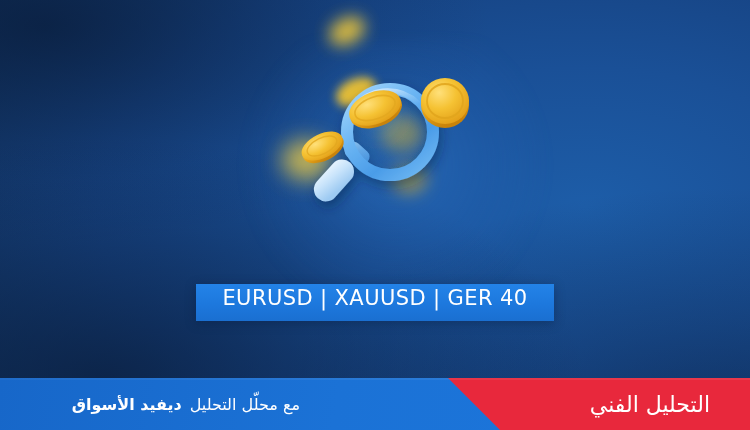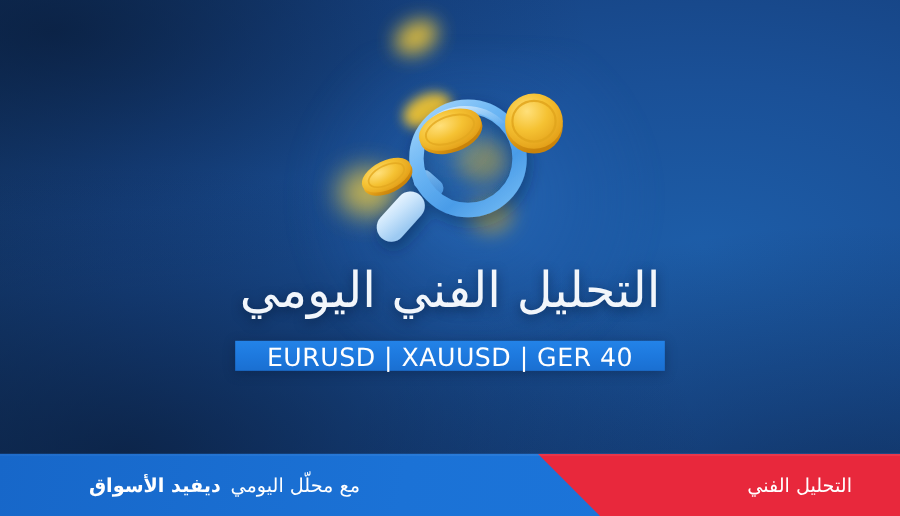--- a/index.html
+++ b/index.html
@@ -72,21 +72,21 @@
     text-align: center;
   }
   .badge {
     display: inline-block;
     background: linear-gradient(180deg, #2383e8 0%, #1d78dd 55%, #1a6fd1 100%);
     color: #ffffff;
     font-family: "DejaVu Sans", sans-serif;
     font-size: 21px;
     font-weight: 400;
     letter-spacing: 0.4px;
-    padding: 4px 26px 0 26px;
+    padding: 4px 26px 12px 26px;
     line-height: 1.0;
     box-shadow: 0 2px 10px rgba(6,24,52,0.35);
   }
 
   
   .footer {
     position: absolute;
     left: 0;
     bottom: 0;
     width: 750px;
@@ -132,21 +132,21 @@
   .footer-right {
     position: absolute;
     right: 40px; top: 0;
     height: 52px;
     display: flex;
     align-items: center;
     direction: rtl;
   }
   .f-right-txt {
     font-family: "DejaVu Sans", sans-serif;
-    font-size: 16px;
+    font-size: 22px;
     font-weight: 400;
     color: #ffffff;
   }
   .footer-topline {
     position: absolute;
     left: 0; top: 0;
     width: 750px; height: 2px;
     background: linear-gradient(90deg, rgba(255,255,255,0.10), rgba(255,255,255,0.22));
     opacity: .35;
   }
@@ -266,33 +266,32 @@
       <g>
         <g transform="rotate(-26 322 146)">
           <ellipse cx="322" cy="149" rx="22" ry="12" fill="url(#gGoldRim)"></ellipse>
           <ellipse cx="322" cy="146" rx="22" ry="12" fill="url(#gGoldFlat)"></ellipse>
           <ellipse cx="322" cy="146" rx="16" ry="8" fill="none" stroke="#e2a81f" stroke-width="1.4" opacity="0.8"></ellipse>
         </g>
       </g>
     </svg>
   </div>
 
-  <div class="title">التحليل الفني اليومي</div>
 
   <div class="badge-wrap">
     <span class="badge">EURUSD | XAUUSD | GER 40</span>
   </div>
 
   <div class="footer">
     <div class="footer-blue"></div>
     <div class="footer-red"></div>
     <div class="footer-topline"></div>
 
     <div class="footer-left">
-      <span class="f-reg">مع محلّل اليومي</span>
+      <span class="f-reg">مع محلّل التحليل</span>
       <span class="f-bold">ديفيد الأسواق</span>
     </div>
 
     <div class="footer-right">
       <span class="f-right-txt">التحليل الفني</span>
     </div>
   </div>
 
 </div>
 

